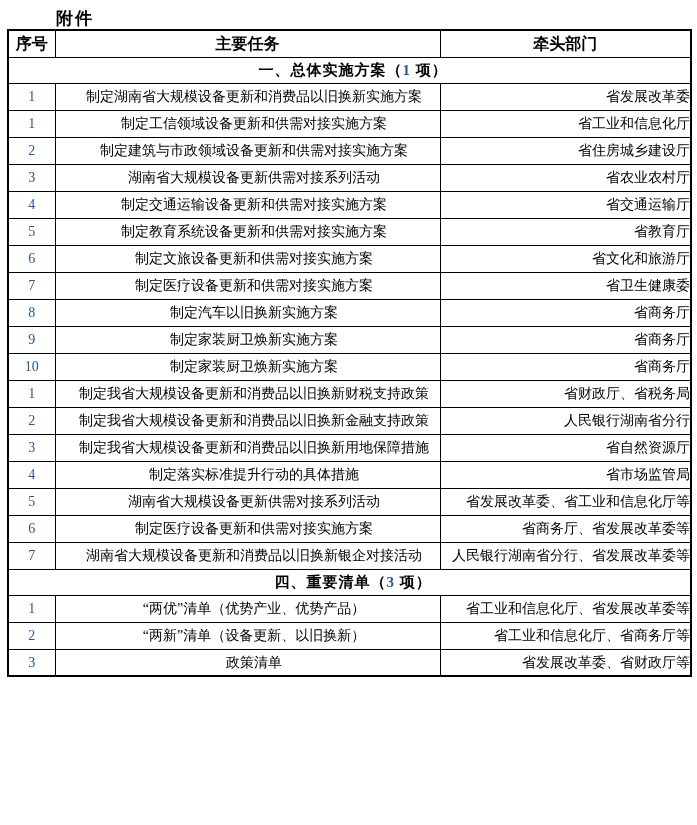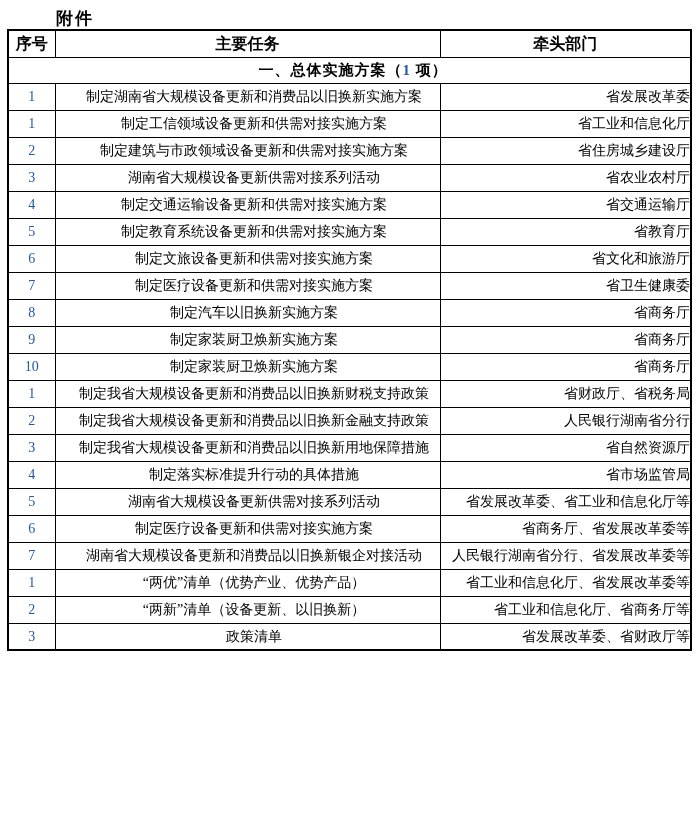--- a/index.html
+++ b/index.html
@@ -194,20 +194,23 @@
         <tr class="data-row">
           <td class="cell-no num-blue">6</td>
           <td class="cell-task">制定医疗设备更新和供需对接实施方案</td>
           <td class="cell-dept">省商务厅、省发展改革委等</td>
         </tr>
         <tr class="data-row">
           <td class="cell-no num-blue">7</td>
           <td class="cell-task">湖南省大规模设备更新和消费品以旧换新银企对接活动</td>
           <td class="cell-dept">人民银行湖南省分行、省发展改革委等</td>
         </tr>
+        <tr class="section-row">
+          <td colspan="3"><span>四、重要清单（</span><span class="num-blue">3</span><span> 项）</span></td>
+        </tr>
         <tr class="data-row">
           <td class="cell-no num-blue">1</td>
           <td class="cell-task">“两优”清单（优势产业、优势产品）</td>
           <td class="cell-dept">省工业和信息化厅、省发展改革委等</td>
         </tr>
         <tr class="data-row">
           <td class="cell-no num-blue">2</td>
           <td class="cell-task">“两新”清单（设备更新、以旧换新）</td>
           <td class="cell-dept">省工业和信息化厅、省商务厅等</td>
         </tr>

